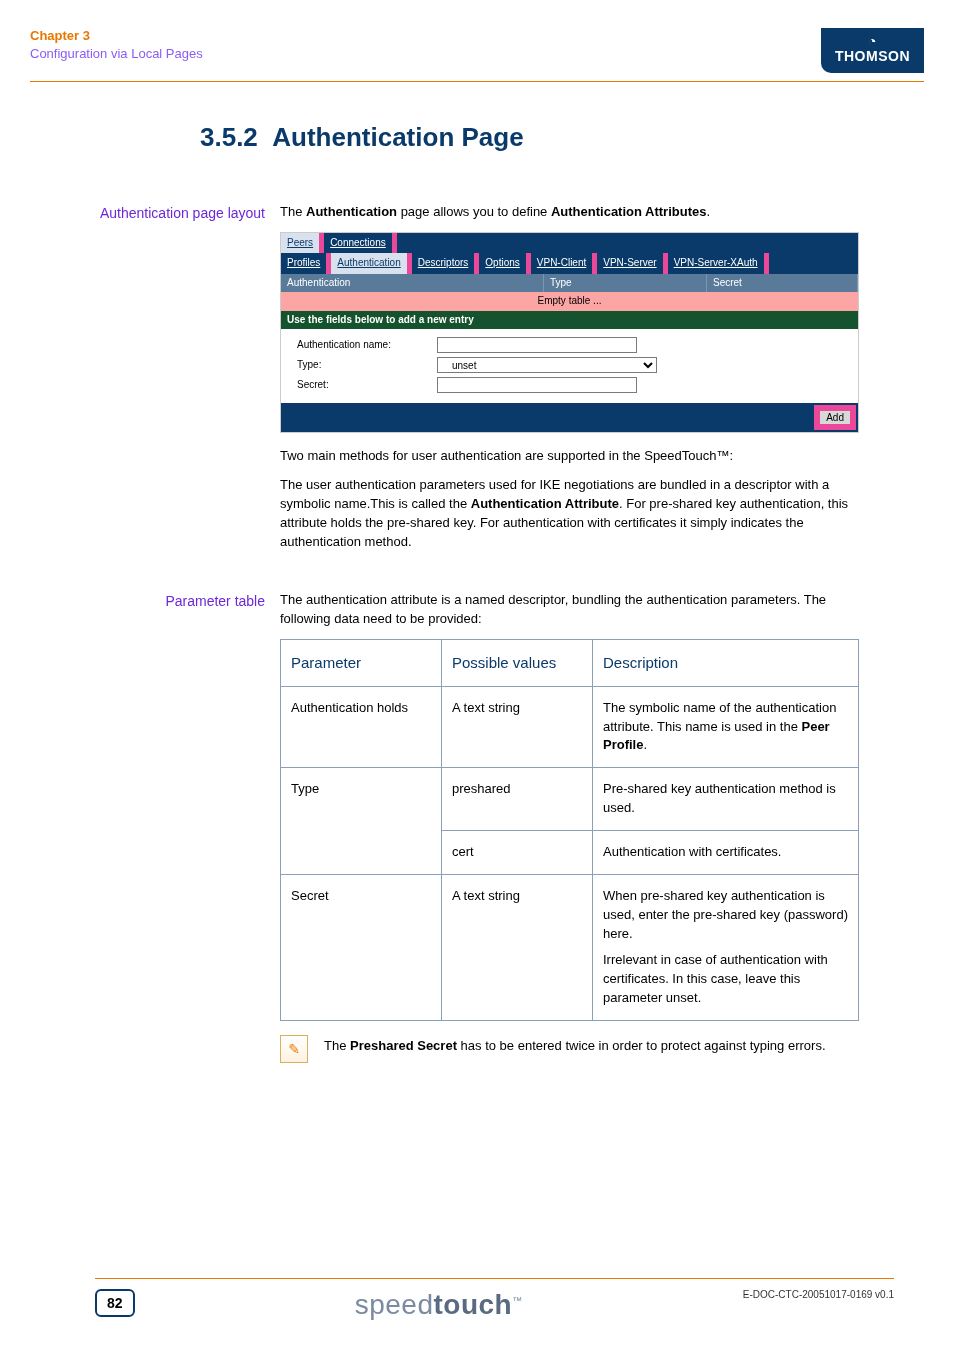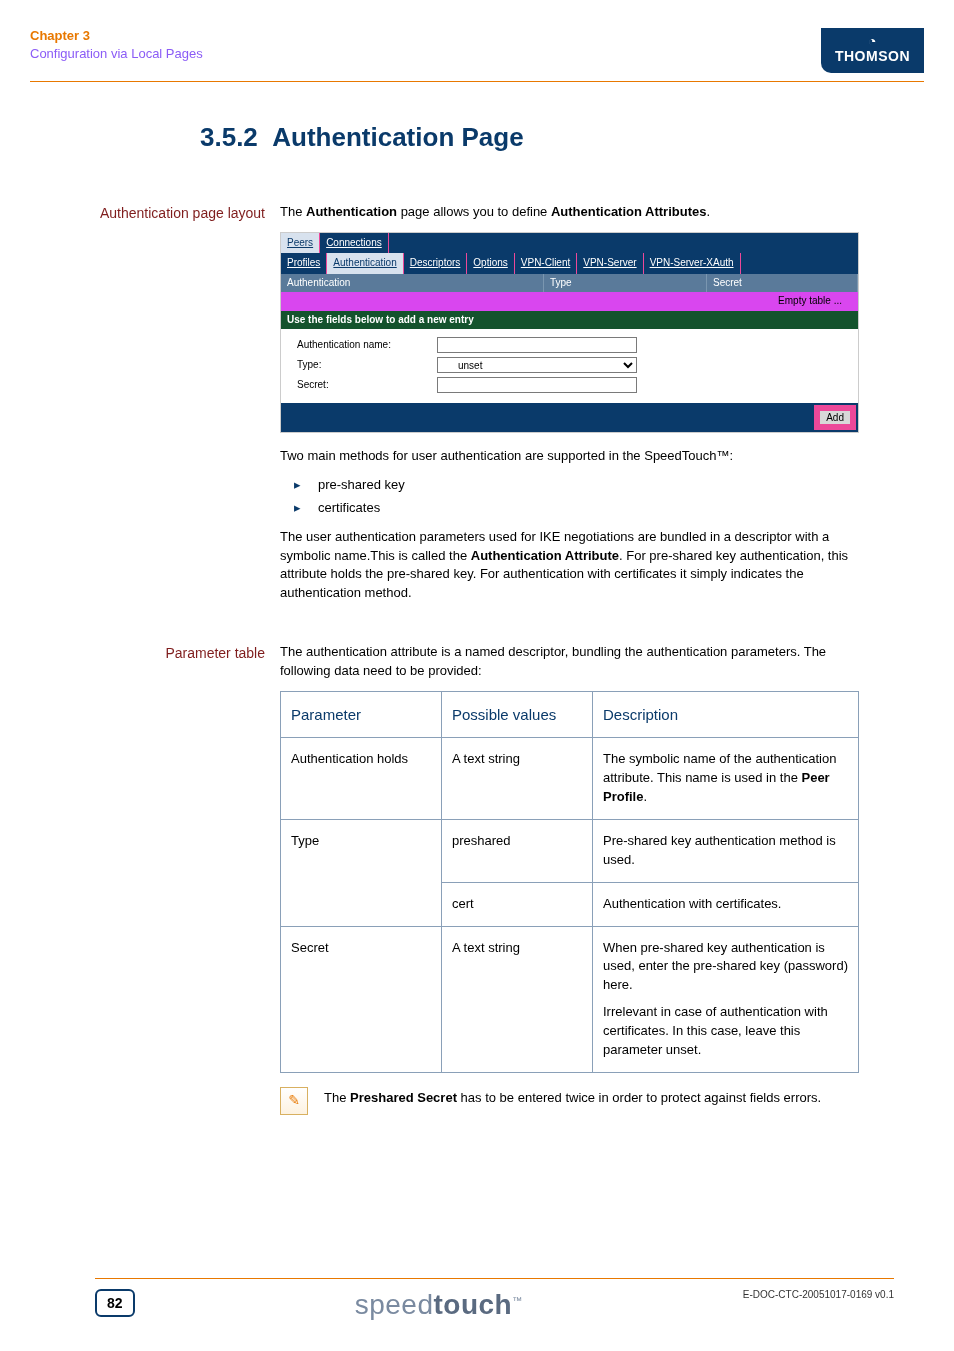--- a/index.html
+++ b/index.html
@@ -51,53 +51,53 @@
 
   .content-row {
     display: flex;
     padding: 0 95px 0 0;
     margin-bottom: 30px;
   }
   .side-label {
     width: 280px;
     min-width: 280px;
     text-align: right;
-    color: #7f1d1d;
+    color: #6d28d9;
     font-size: 14px;
     padding-right: 15px;
     padding-top: 2px;
     box-sizing: border-box;
   }
   .main-col { flex: 1; font-size: 13px; line-height: 1.45; }
   .main-col p { margin: 0 0 10px 0; }
 
   
   .ui-shot { border: 1px solid #ccc; font-size: 11px; font-family: Verdana, Arial, sans-serif; }
   .ui-tabs1, .ui-tabs2 { display: flex; background: #0a3a6a; }
   .ui-tab {
     padding: 3px 6px;
     color: #fff;
-    border-right: 1px solid #ec4899;
+    border-right: 5px solid #ec4899;
     text-decoration: underline;
     font-size: 10px;
     white-space: nowrap;
   }
   .ui-tab.active { background: #d8e2ee; color: #0a3a6a; }
   .ui-headrow { display: flex; background: #5a7a9a; color:#fff; font-size:10px; }
   .ui-headrow > div { padding: 2px 6px; border-right: 1px solid #7a96b0; }
   .ui-auth-col { width: 250px; }
   .ui-type-col { width: 150px; }
   .ui-secret-col { flex:1; }
-  .ui-empty { background:#d946ef; text-align:right; font-size:10px; padding:2px 16px; }
+  .ui-empty { background:#fca5a5; text-align:center; font-size:10px; padding:2px 0; }
   .ui-subhead { background:#14532d; color:#fff; font-size:10px; padding:2px 6px; font-weight:bold;}
   .ui-form { padding: 4px 8px 6px 16px; }
   .ui-form-row { display:flex; align-items:center; margin: 4px 0; font-size:10px; }
   .ui-form-row label { width: 140px; }
   .ui-input { border:1px solid #7a7a7a; height:16px; width: 200px; background:#fff; font-size:10px; padding:0 2px; box-sizing:border-box;}
-  .ui-select { border:1px solid #7a7a7a; height:16px; width: 200px; background:#fff; font-size:10px; padding:0 16px; box-sizing:border-box;}
+  .ui-select { border:1px solid #7a7a7a; height:16px; width: 220px; background:#fff; font-size:10px; padding:0 10px; box-sizing:border-box;}
   .ui-footbar { background:#0a3a6a; display:flex; justify-content:flex-end; padding:2px; }
   .ui-addbtn { background:#d8d8d8; border:6px solid #ec4899; font-size:10px; padding:1px 6px; }
 
   ul.arrows { list-style:none; padding:0; margin: 6px 0 10px 10px; }
   ul.arrows li { position:relative; padding-left: 28px; margin: 4px 0; }
   ul.arrows li::before { content: "▸"; color:#0a3a6a; position:absolute; left:4px; }
 
   table.param {
     border-collapse: collapse;
     width: 100%;
@@ -212,24 +212,20 @@
             <label>Secret:</label>
             <input class="ui-input" style="">
           </div>
         </div>
         <div class="ui-footbar">
           <button class="ui-addbtn">Add</button>
         </div>
       </div>
 
       <p style="margin-top:14px;">Two main methods for user authentication are supported in the SpeedTouch™:</p>
-      <ul class="arrows">
-        <li>pre-shared key</li>
-        <li>certificates</li>
-      </ul>
       <p>
         <span>The user authentication parameters used for IKE negotiations are bundled in a descriptor with a symbolic name.This is called the </span><b>Authentication Attribute</b><span>. For pre-shared key authentication, this attribute holds the pre-shared key. For authentication with certificates it simply indicates the authentication method.</span>
       </p>
     </div>
   </div>
 
   <div class="content-row">
     <div class="side-label">Parameter table</div>
     <div class="main-col">
       <p>The authentication attribute is a named descriptor, bundling the authentication parameters. The following data need to be provided:</p>
@@ -264,21 +260,21 @@
             <div style="margin-bottom:8px;">When pre-shared key authentication is used, enter the pre-shared key (password) here.</div>
             <div>Irrelevant in case of authentication with certificates. In this case, leave this parameter unset.</div>
           </td>
         </tr>
       </tbody>
         </table>
 
       <div class="note-row">
         <div class="note-icon">✎</div>
         <div class="note-text">
-          <span>The </span><b>Preshared Secret</b><span> has to be entered twice in order to protect against fields errors.</span>
+          <span>The </span><b>Preshared Secret</b><span> has to be entered twice in order to protect against typing errors.</span>
         </div>
       </div>
     </div>
   </div>
 
   <div class="footer">
     <hr class="footer-rule">
     <div class="footer-row">
       <div class="page-num">82</div>
       <div class="speedtouch">

